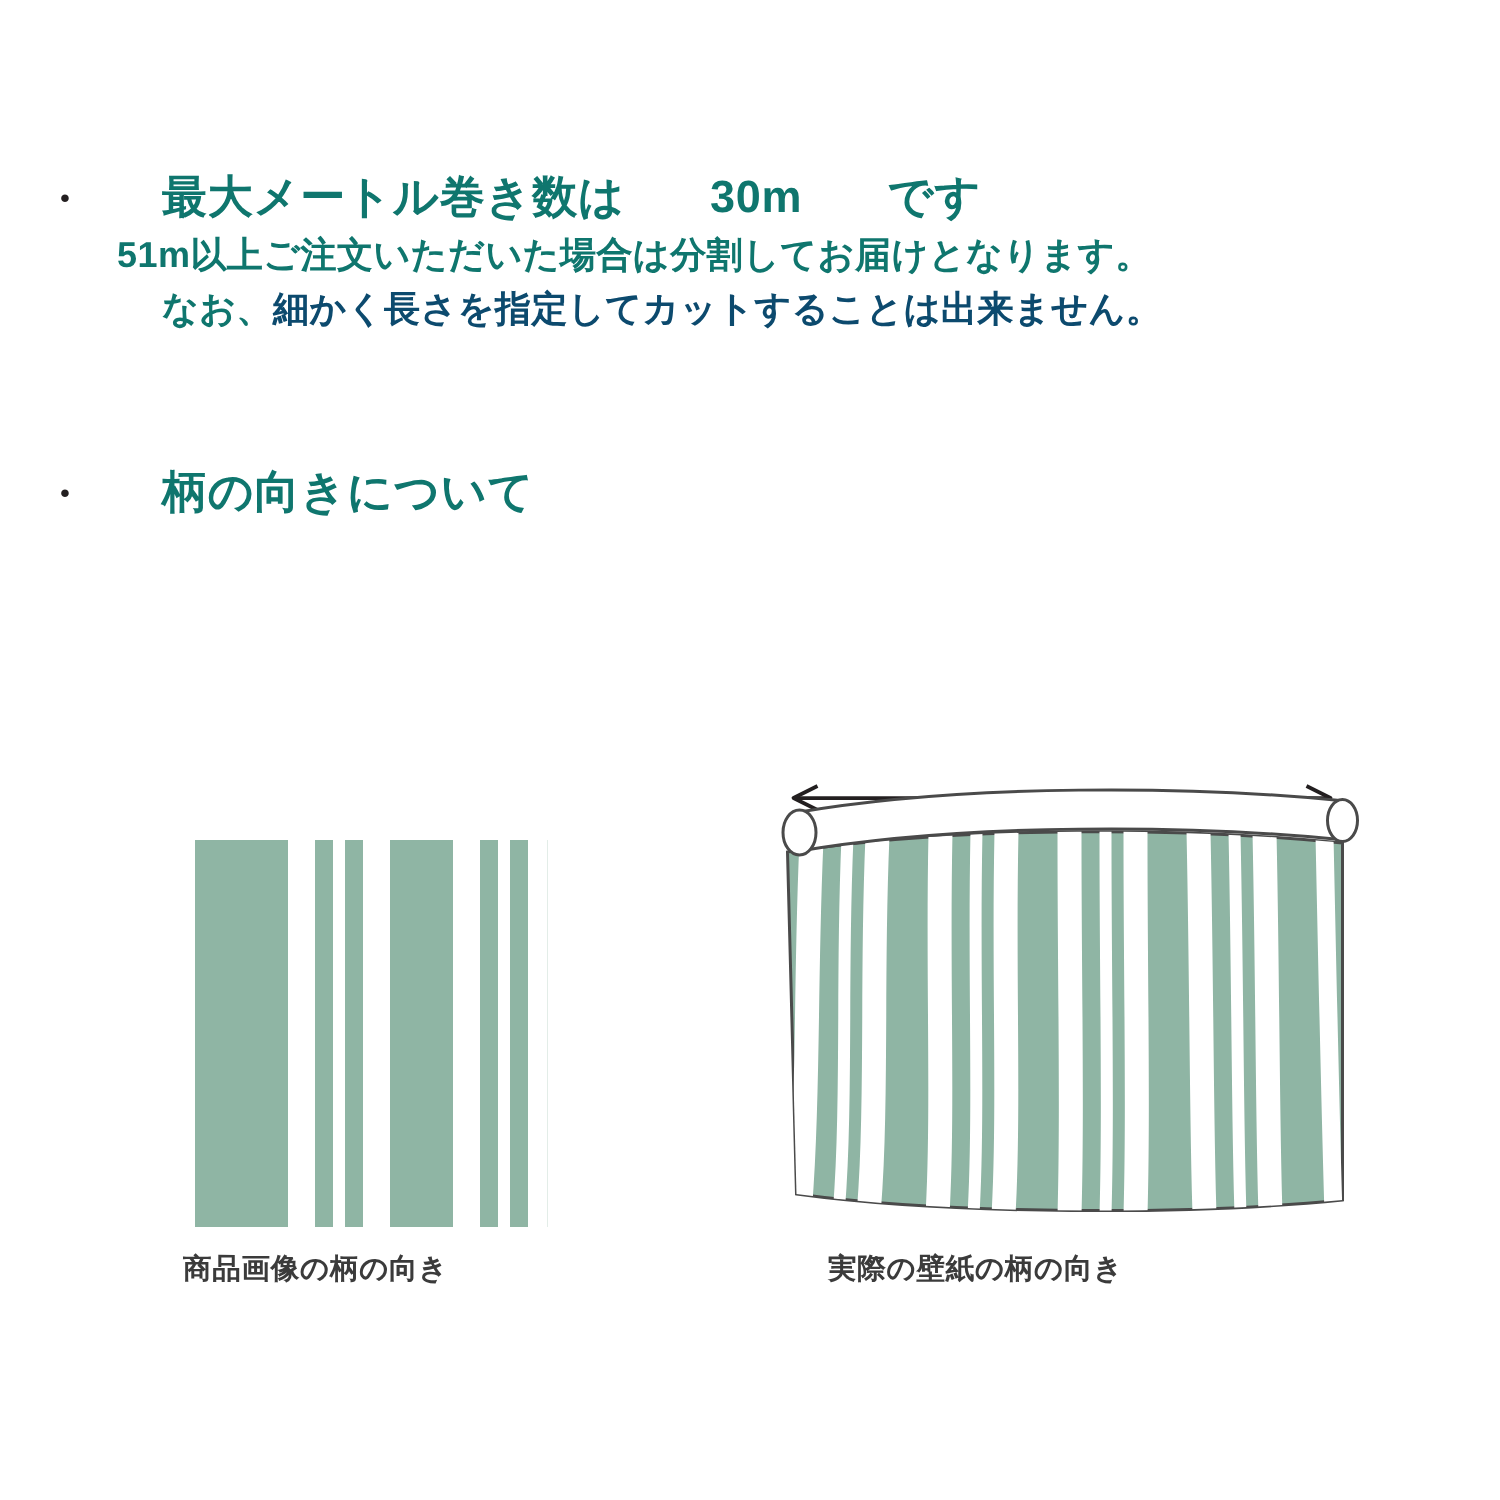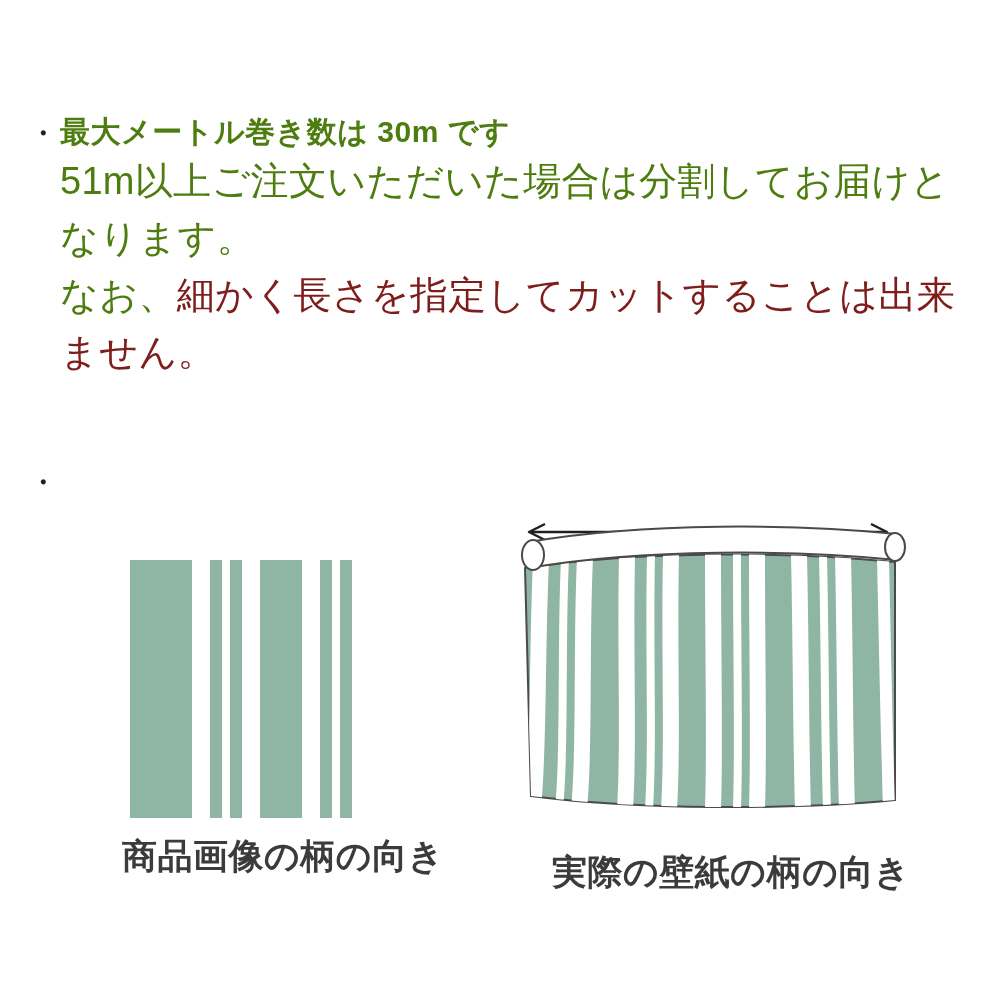--- a/index.html
+++ b/index.html
@@ -32,30 +32,31 @@
     line-height: 1.35;
   }
   .bullet-dot {
     width: 30px;
     flex: none;
     font-size: 26px;
     line-height: 1.35;
   }
   .sub-line {
     margin-left: 30px;
-    font-size: 38px;
-    font-weight: normal;
+    font-size: 24px;
+    font-weight: bold;
     letter-spacing: 0.3px;
     line-height: 1.5;
   }
   .red {
-    color: #7f1d1d;
+    color: #0c4a6e;
   }
   .blk {
-    color: #4d7c0f;
+    color: #0f766e;
+    margin-left: 48px;
   }
 
   .section-2 {
     margin-top: 84px;
   }
 
   
   .figures {
     position: absolute;
     left: 0;
@@ -79,33 +80,33 @@
   }
   .swatch .stripe {
     position: absolute;
     top: 0;
     bottom: 0;
     background: #ffffff;
   }
 
   .caption {
     position: absolute;
-    font-size: 35px;
+    font-size: 19px;
     font-weight: bold;
     color: #3b3b3b;
     letter-spacing: 0.5px;
     white-space: nowrap;
   }
   .caption-left {
     left: 122px;
     top: 333px;
   }
   .caption-right {
     left: 552px;
-    top: 349px;
+    top: 333px;
   }
 
   
   .roll-wrap {
     position: absolute;
     left: 515px;
     top: 10px;
     width: 400px;
     height: 320px;
   }
@@ -124,20 +125,21 @@
 
   <div class="sub-line blk">51m以上ご注文いただいた場合は分割してお届けとなります。</div>
 
   <div class="sub-line">
     <span class="blk">なお、</span><span class="red">細かく長さを指定してカットすることは出来ません。</span>
   </div>
 
   <div class="section-2">
     <div class="bullet-line">
       <span class="bullet-dot">・</span>
+      <span class="blk">柄の向きについて</span>
     </div>
   </div>
 
 </div>
 
 <div class="figures">
 
   <div class="swatch-wrap">
     <div class="swatch">
       <div class="stripe" style="left:62px;  width:18px;"></div>

